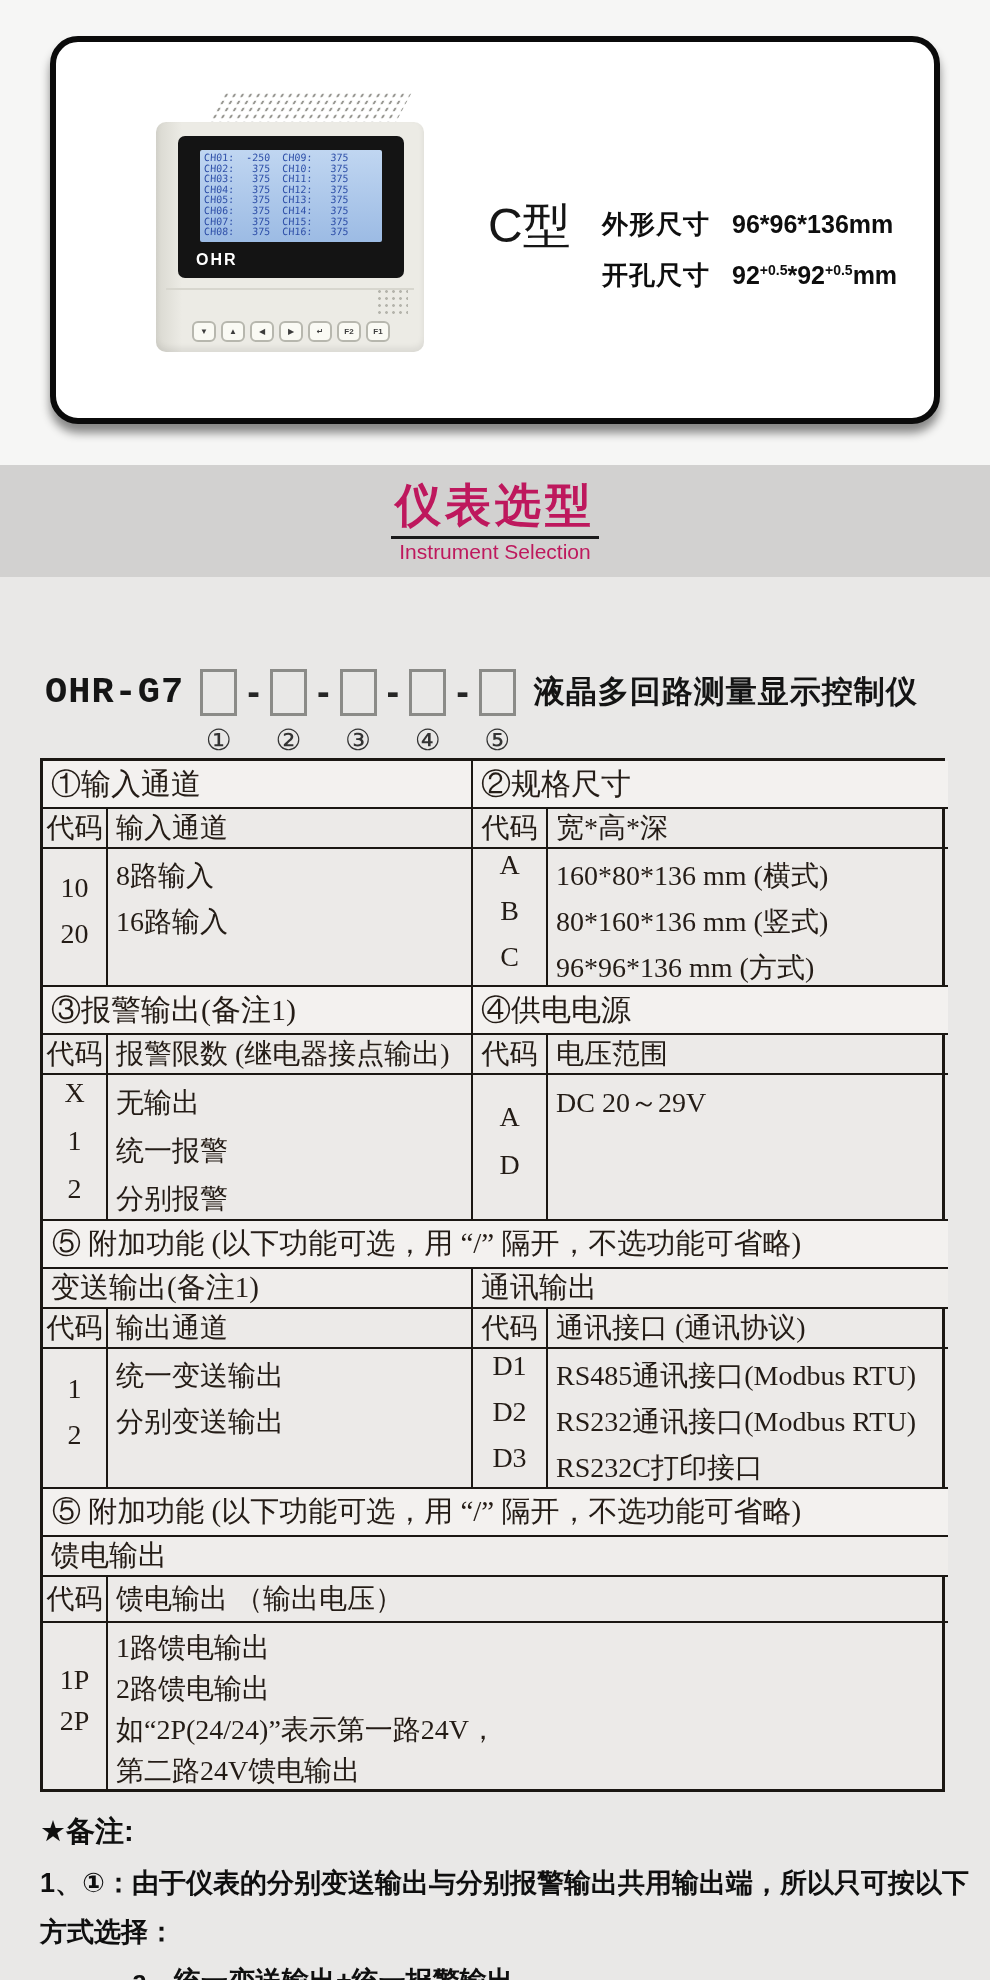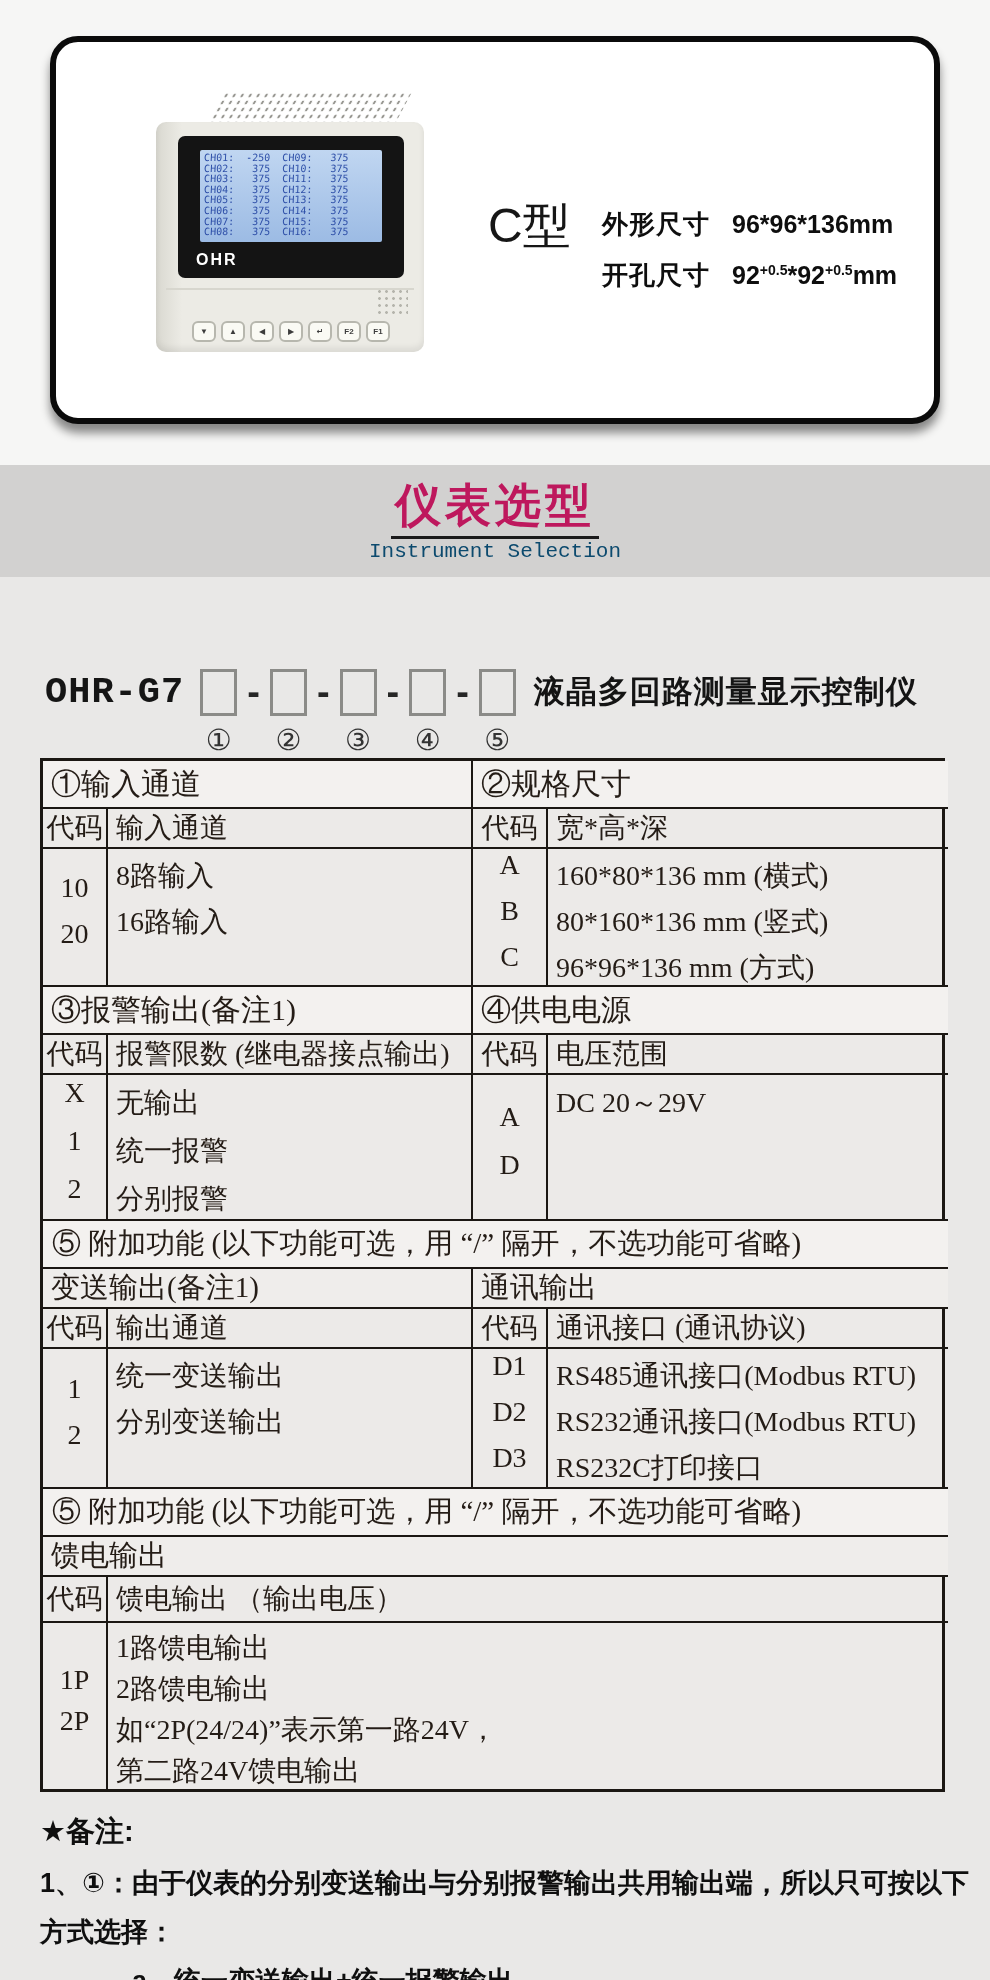--- a/index.html
+++ b/index.html
@@ -58,21 +58,21 @@
   .spec-row { display:flex; align-items:baseline; gap:22px; margin-bottom:16px; }
   .spec-label { font-size:26px; font-weight:700; color:#0e0e0e; letter-spacing:1px; }
   .spec-value { font-size:25px; font-weight:700; color:#0e0e0e; }
   .spec-value sup { font-size:14px; font-weight:700; }
   
   .title-band { position:absolute; top:465px; left:0; width:990px; height:112px; background:#d2d1d0; text-align:center; }
   .title-zh {
     display:inline-block; margin-top:12px; font-size:46px; font-weight:600; letter-spacing:4px; color:#be185d;
     border-bottom:3px solid #1a1a1a; padding:0 4px 1px 4px; line-height:1.25;
   }
-  .title-en { font-size:21px; color:#0c4a6e; margin-top:1px;font-family:Liberation Mono, monospace; }
+  .title-en { font-size:21px; color:#be185d; margin-top:1px; }
   
   .model-row { position:absolute; top:666px; left:45px; display:flex; align-items:center; height:52px; }
   .model-prefix { font-size:37px; font-weight:700; letter-spacing:1px; color:#151515; margin-right:16px; font-family:"Liberation Mono","DejaVu Sans Mono",monospace; }
   .slot { position:relative; width:37px; height:47px; border:3px solid #8b8b88; background:transparent; }
   .slot-num {
     position:absolute; top:51px; left:50%; transform:translateX(-50%);
     font-family:"Liberation Serif","DejaVu Serif",serif; font-size:29px; color:#333;
   }
   .dash { font-size:38px; font-weight:900; color:#262626; margin:0 10px; line-height:40px; }
   .model-suffix { margin-left:18px; font-size:31px; font-weight:600; color:#141414; letter-spacing:1px; white-space:nowrap; }

